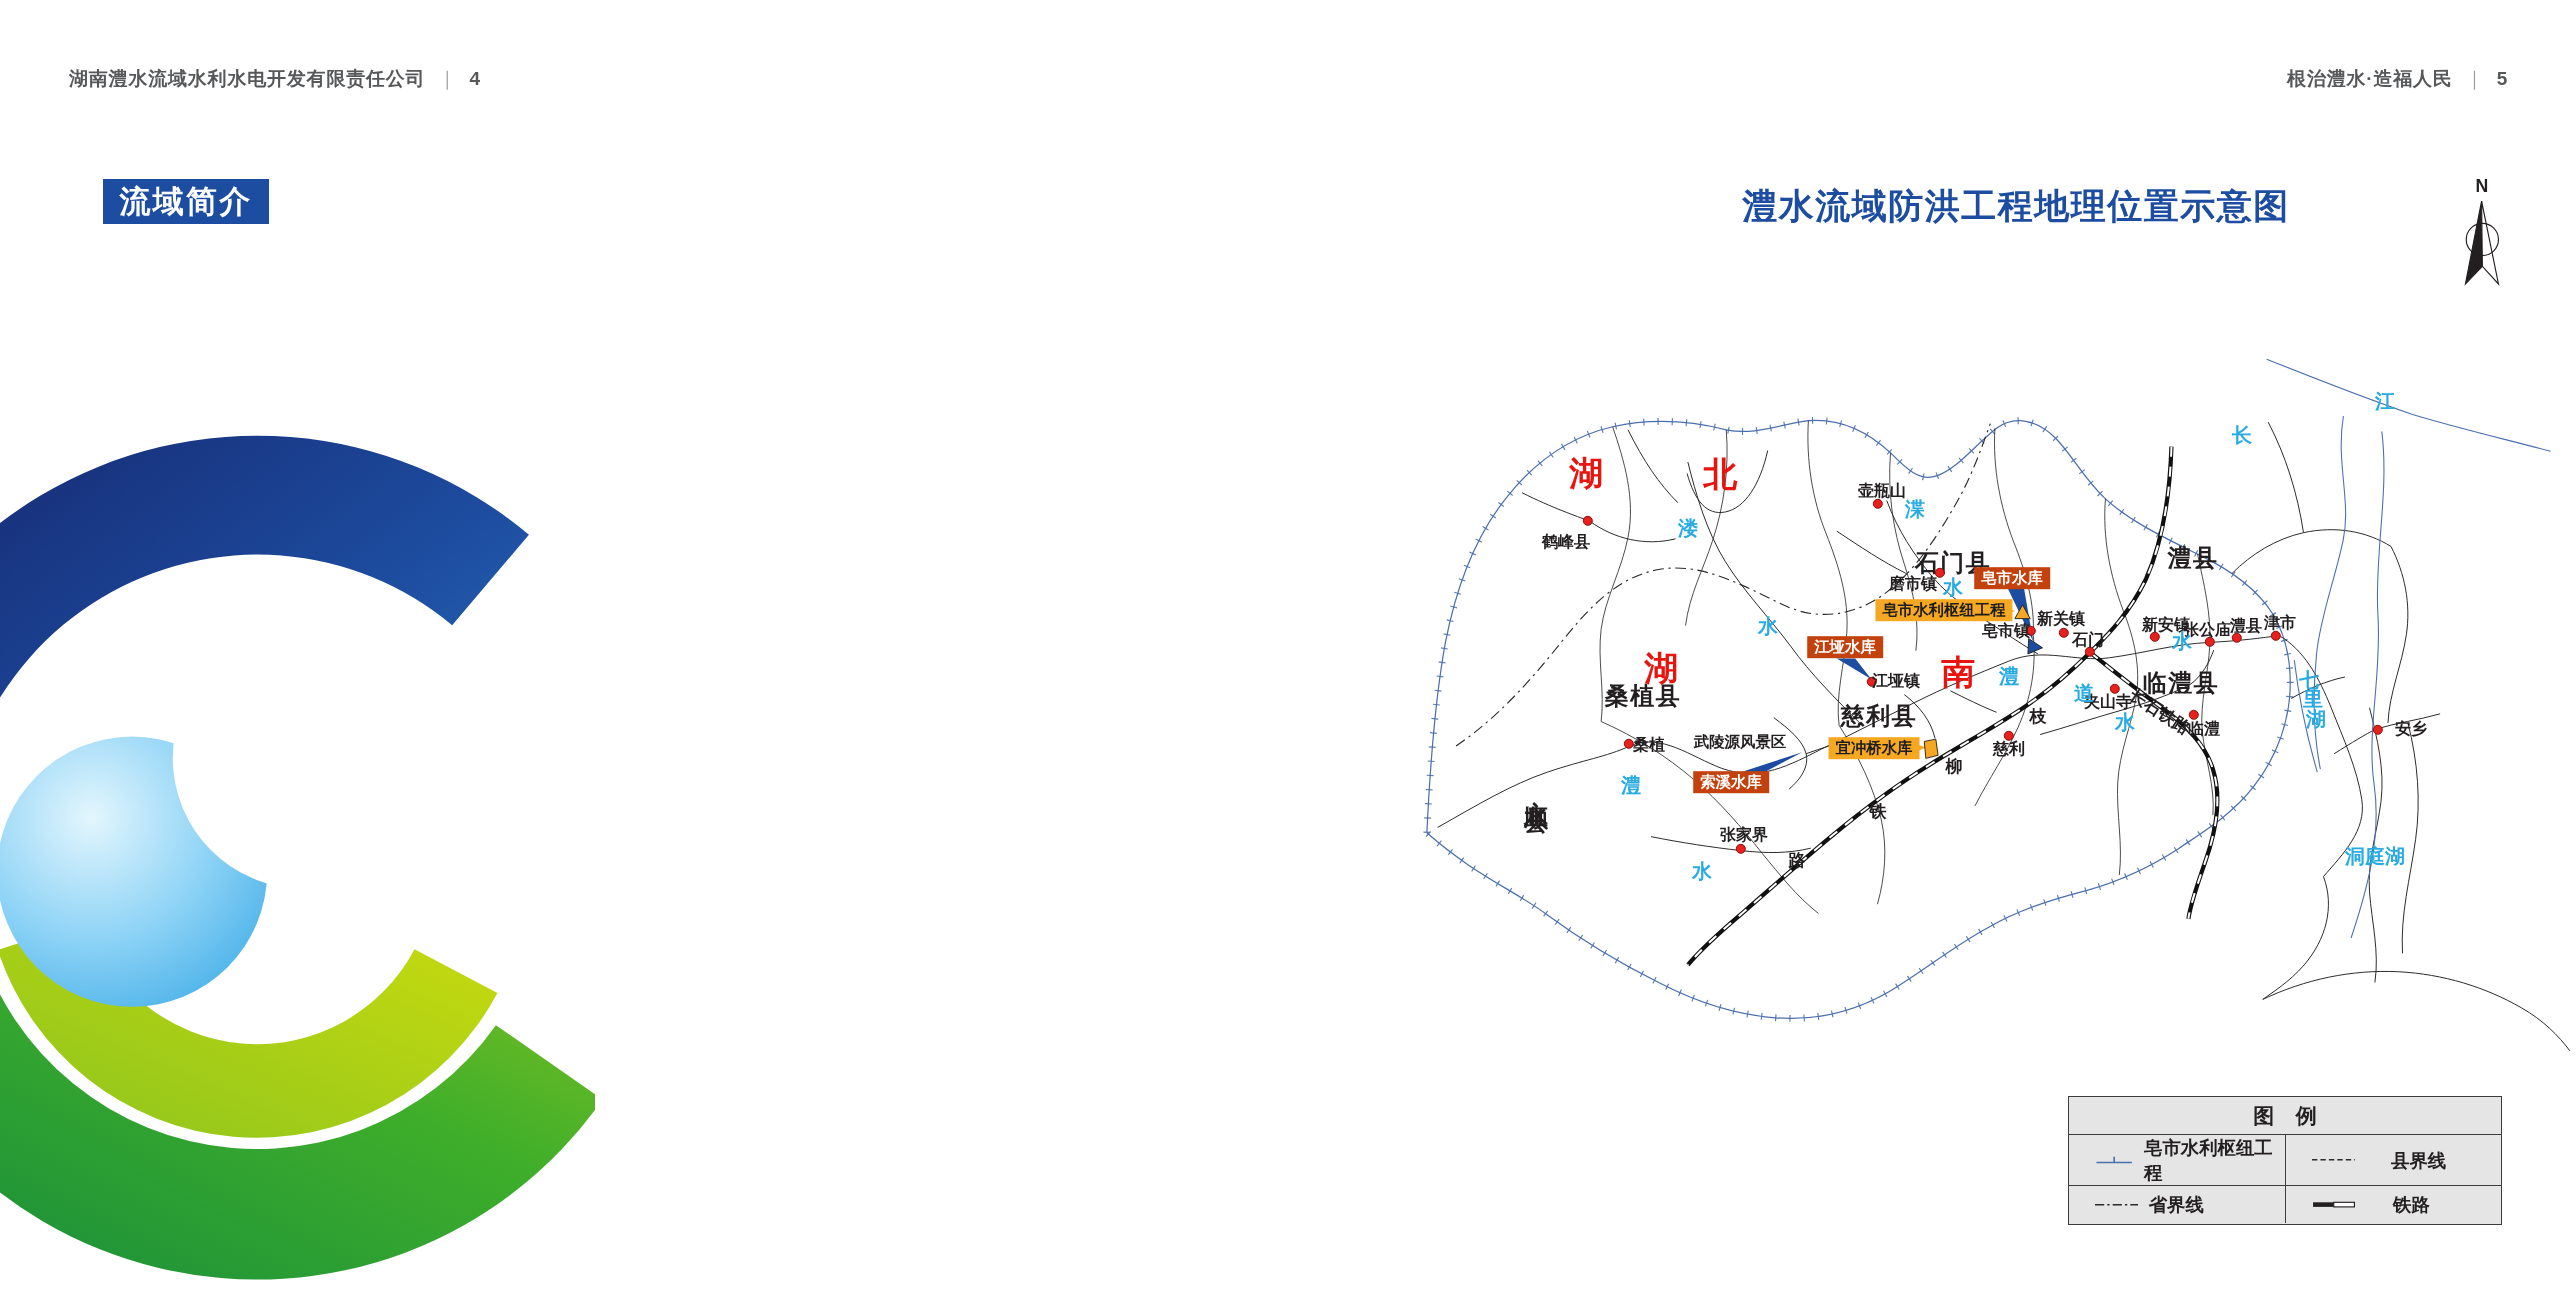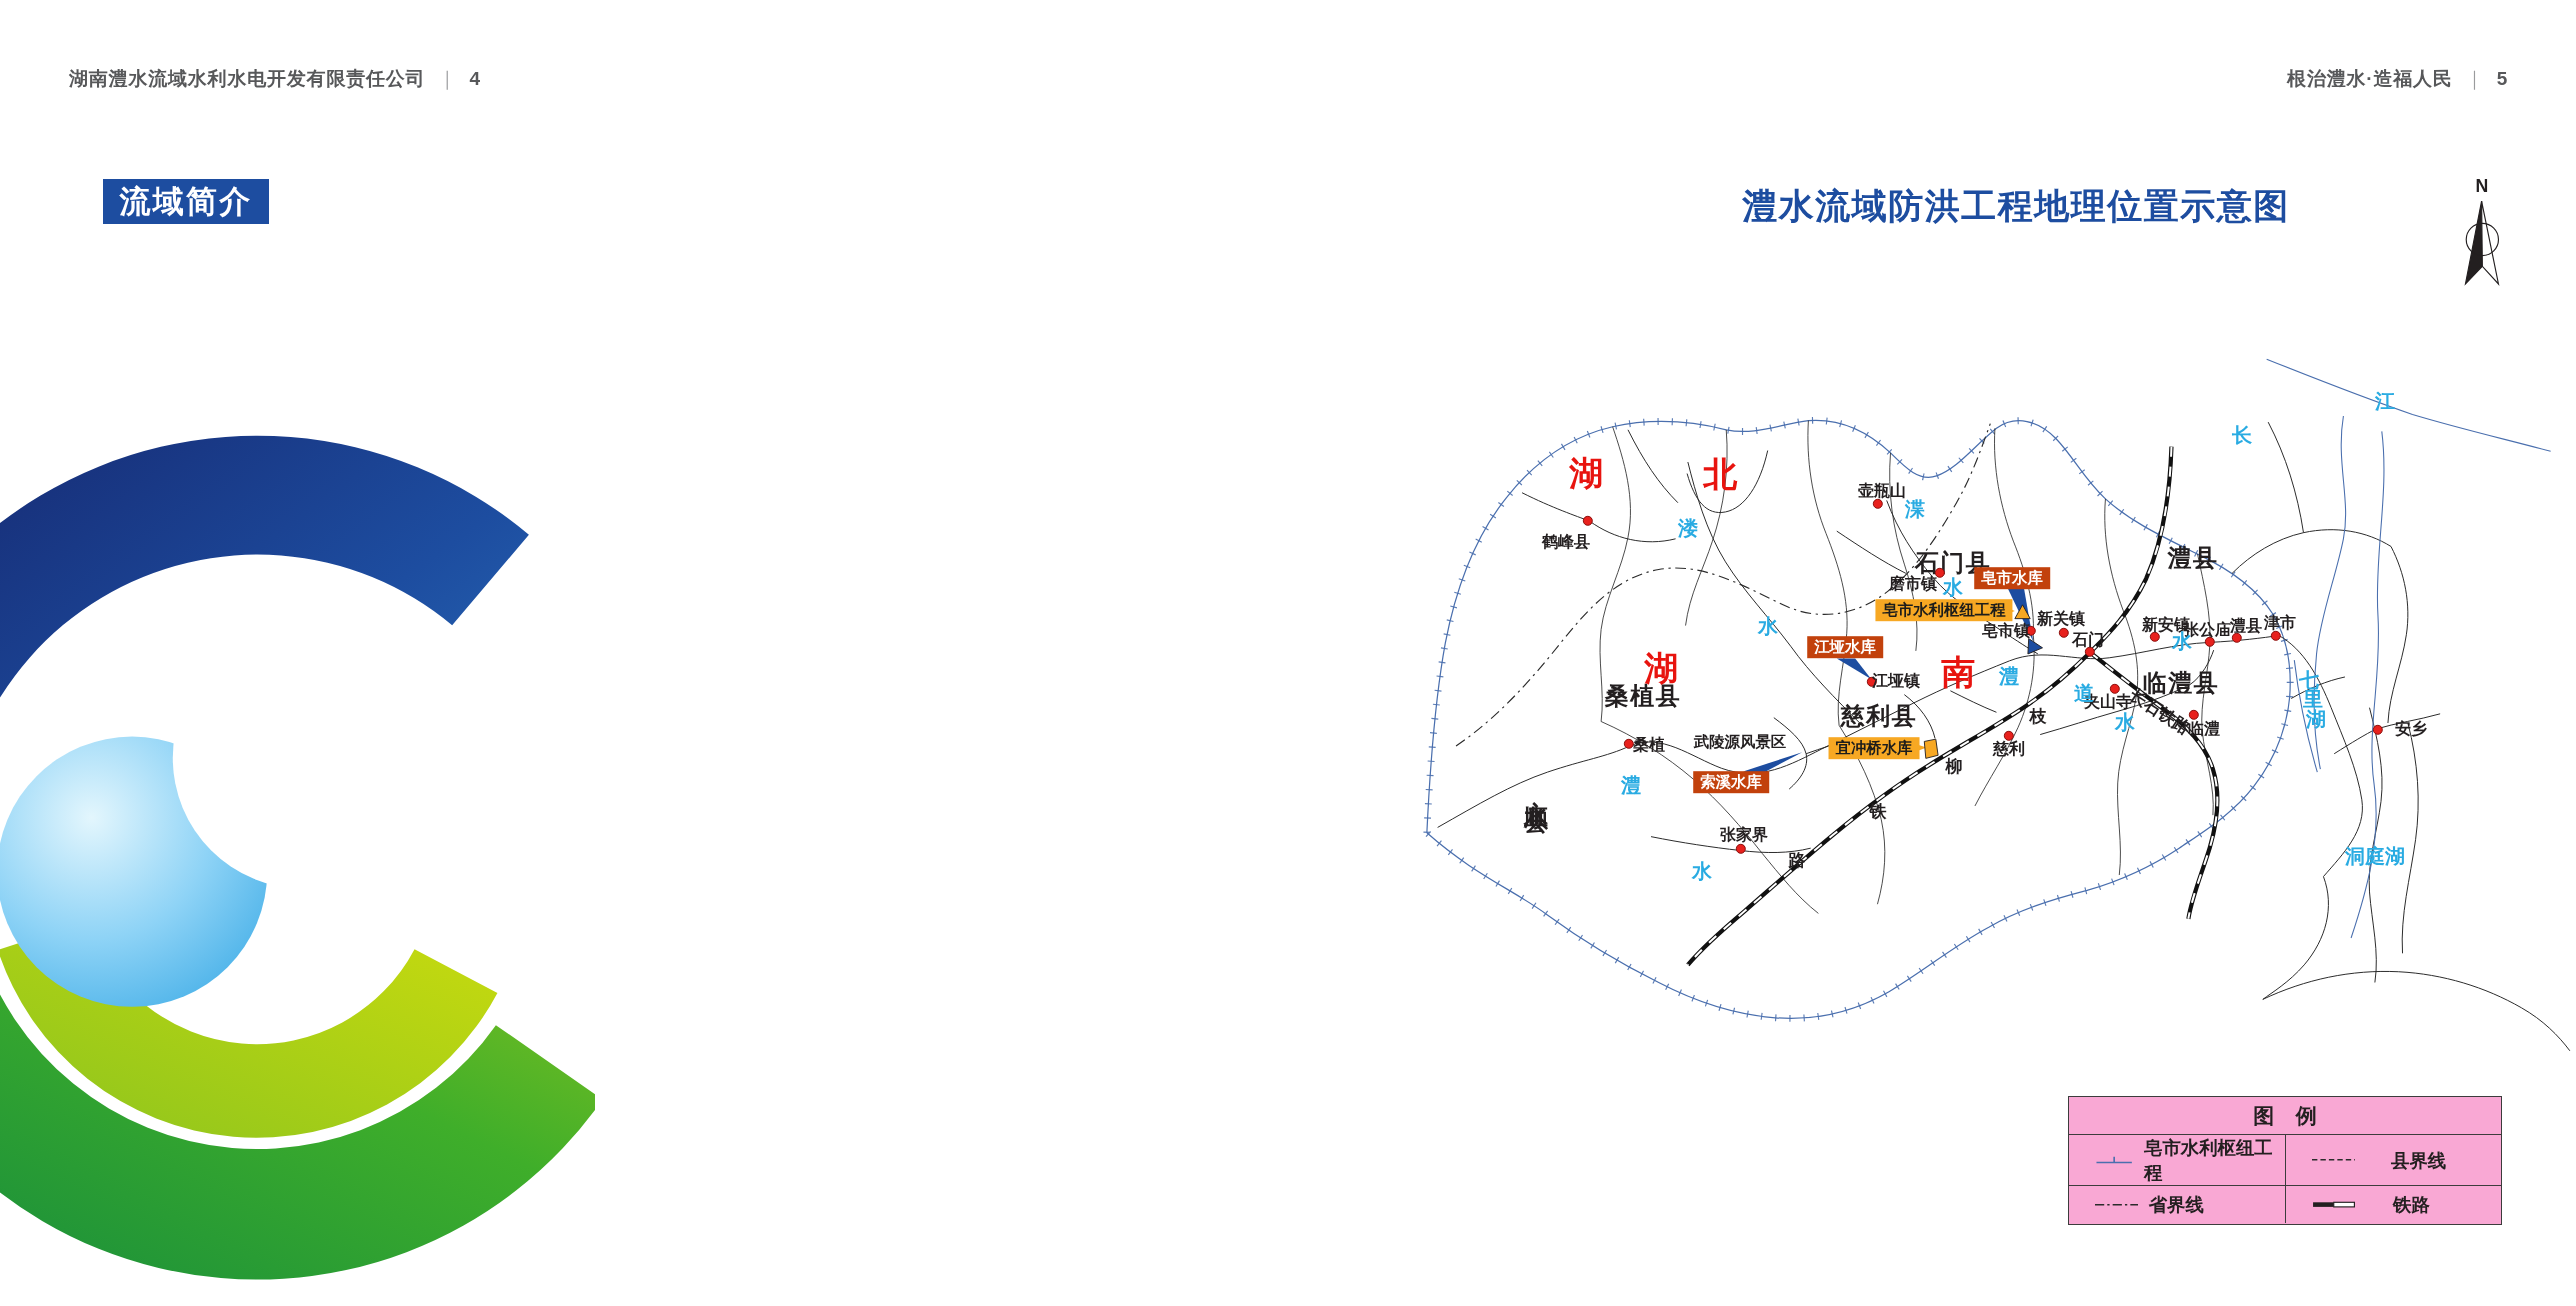--- a/index.html
+++ b/index.html
@@ -30,21 +30,21 @@
   .riv{font-size:20px;font-weight:800;color:#29abe2;}
   .rcz{font-size:17px;font-weight:700;color:#231f20;}
   .scenic{font-size:15.4px;font-weight:700;color:#231f20;}
   .resblue{font-size:15.4px;font-weight:700;color:#ffffff;background:#c2410c;padding:3.1px 7px;font-family:Liberation Serif, serif;}
   .resorange{font-size:15.4px;font-weight:700;color:#1d1d1b;background:#f7a823;padding:3.1px 7px;}
   .dot{position:absolute;width:8.4px;height:8.4px;border-radius:50%;background:#e8211d;border:0.8px solid #8c0f0c;
        transform:translate(-50%,-50%);}
   .compass-n{font-size:17.7px;font-weight:800;color:#231f20;}
   
   .legend{position:absolute;left:2068px;top:1096px;width:434px;height:129px;border:1.5px solid #3c3c3c;
-          background:#f9a8d4;box-sizing:border-box;}
+          background:#e5e5e5;box-sizing:border-box;}
   .legend-title{height:37px;border-bottom:1.5px solid #3c3c3c;display:flex;align-items:center;justify-content:center;
                 font-size:21px;font-weight:800;color:#231f20;letter-spacing:21.5px;text-indent:21.5px;}
   .legend-grid{display:grid;grid-template-columns:1fr 1fr;grid-template-rows:1fr 1fr;height:88px;}
   .legend-cell{display:flex;align-items:center;gap:10.7px;padding-left:26px;font-size:18.4px;font-weight:700;color:#231f20;
                box-sizing:border-box;}
   .legend-cell.r{border-left:1.5px solid #3c3c3c;gap:36px;}
   .legend-cell.b{border-top:1.5px solid #3c3c3c;}
 </style>
 </head>
 <body>

